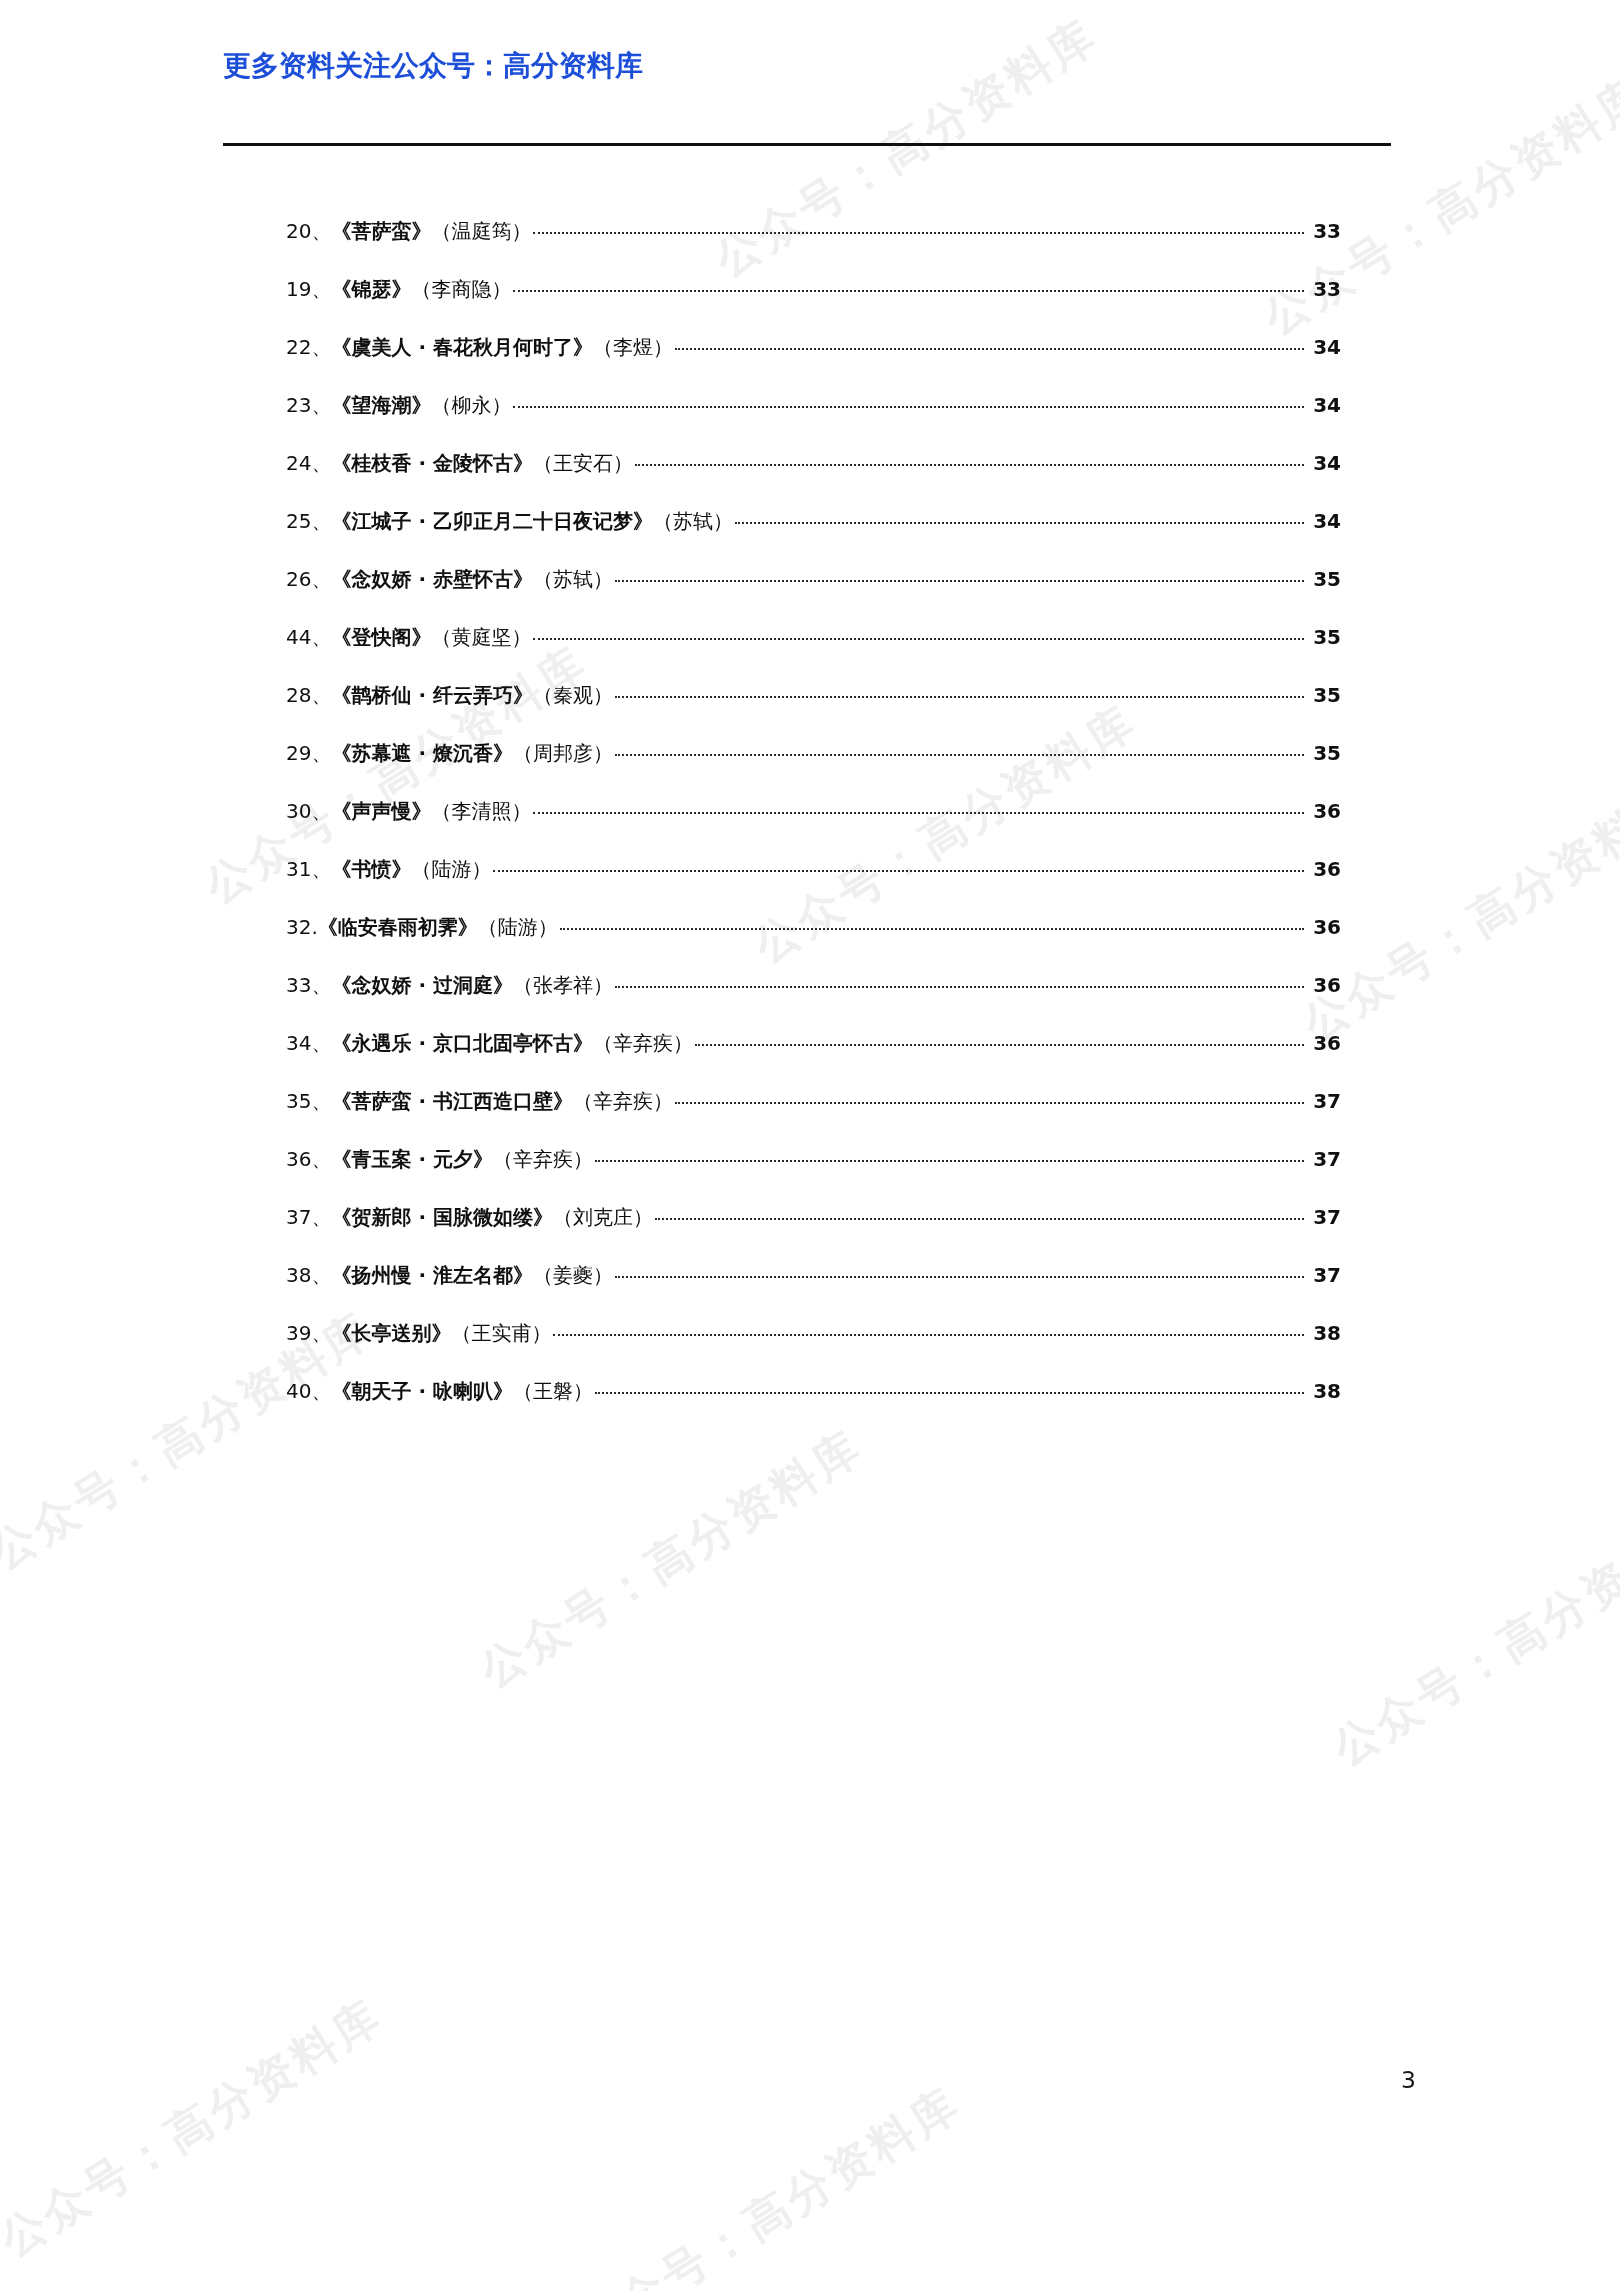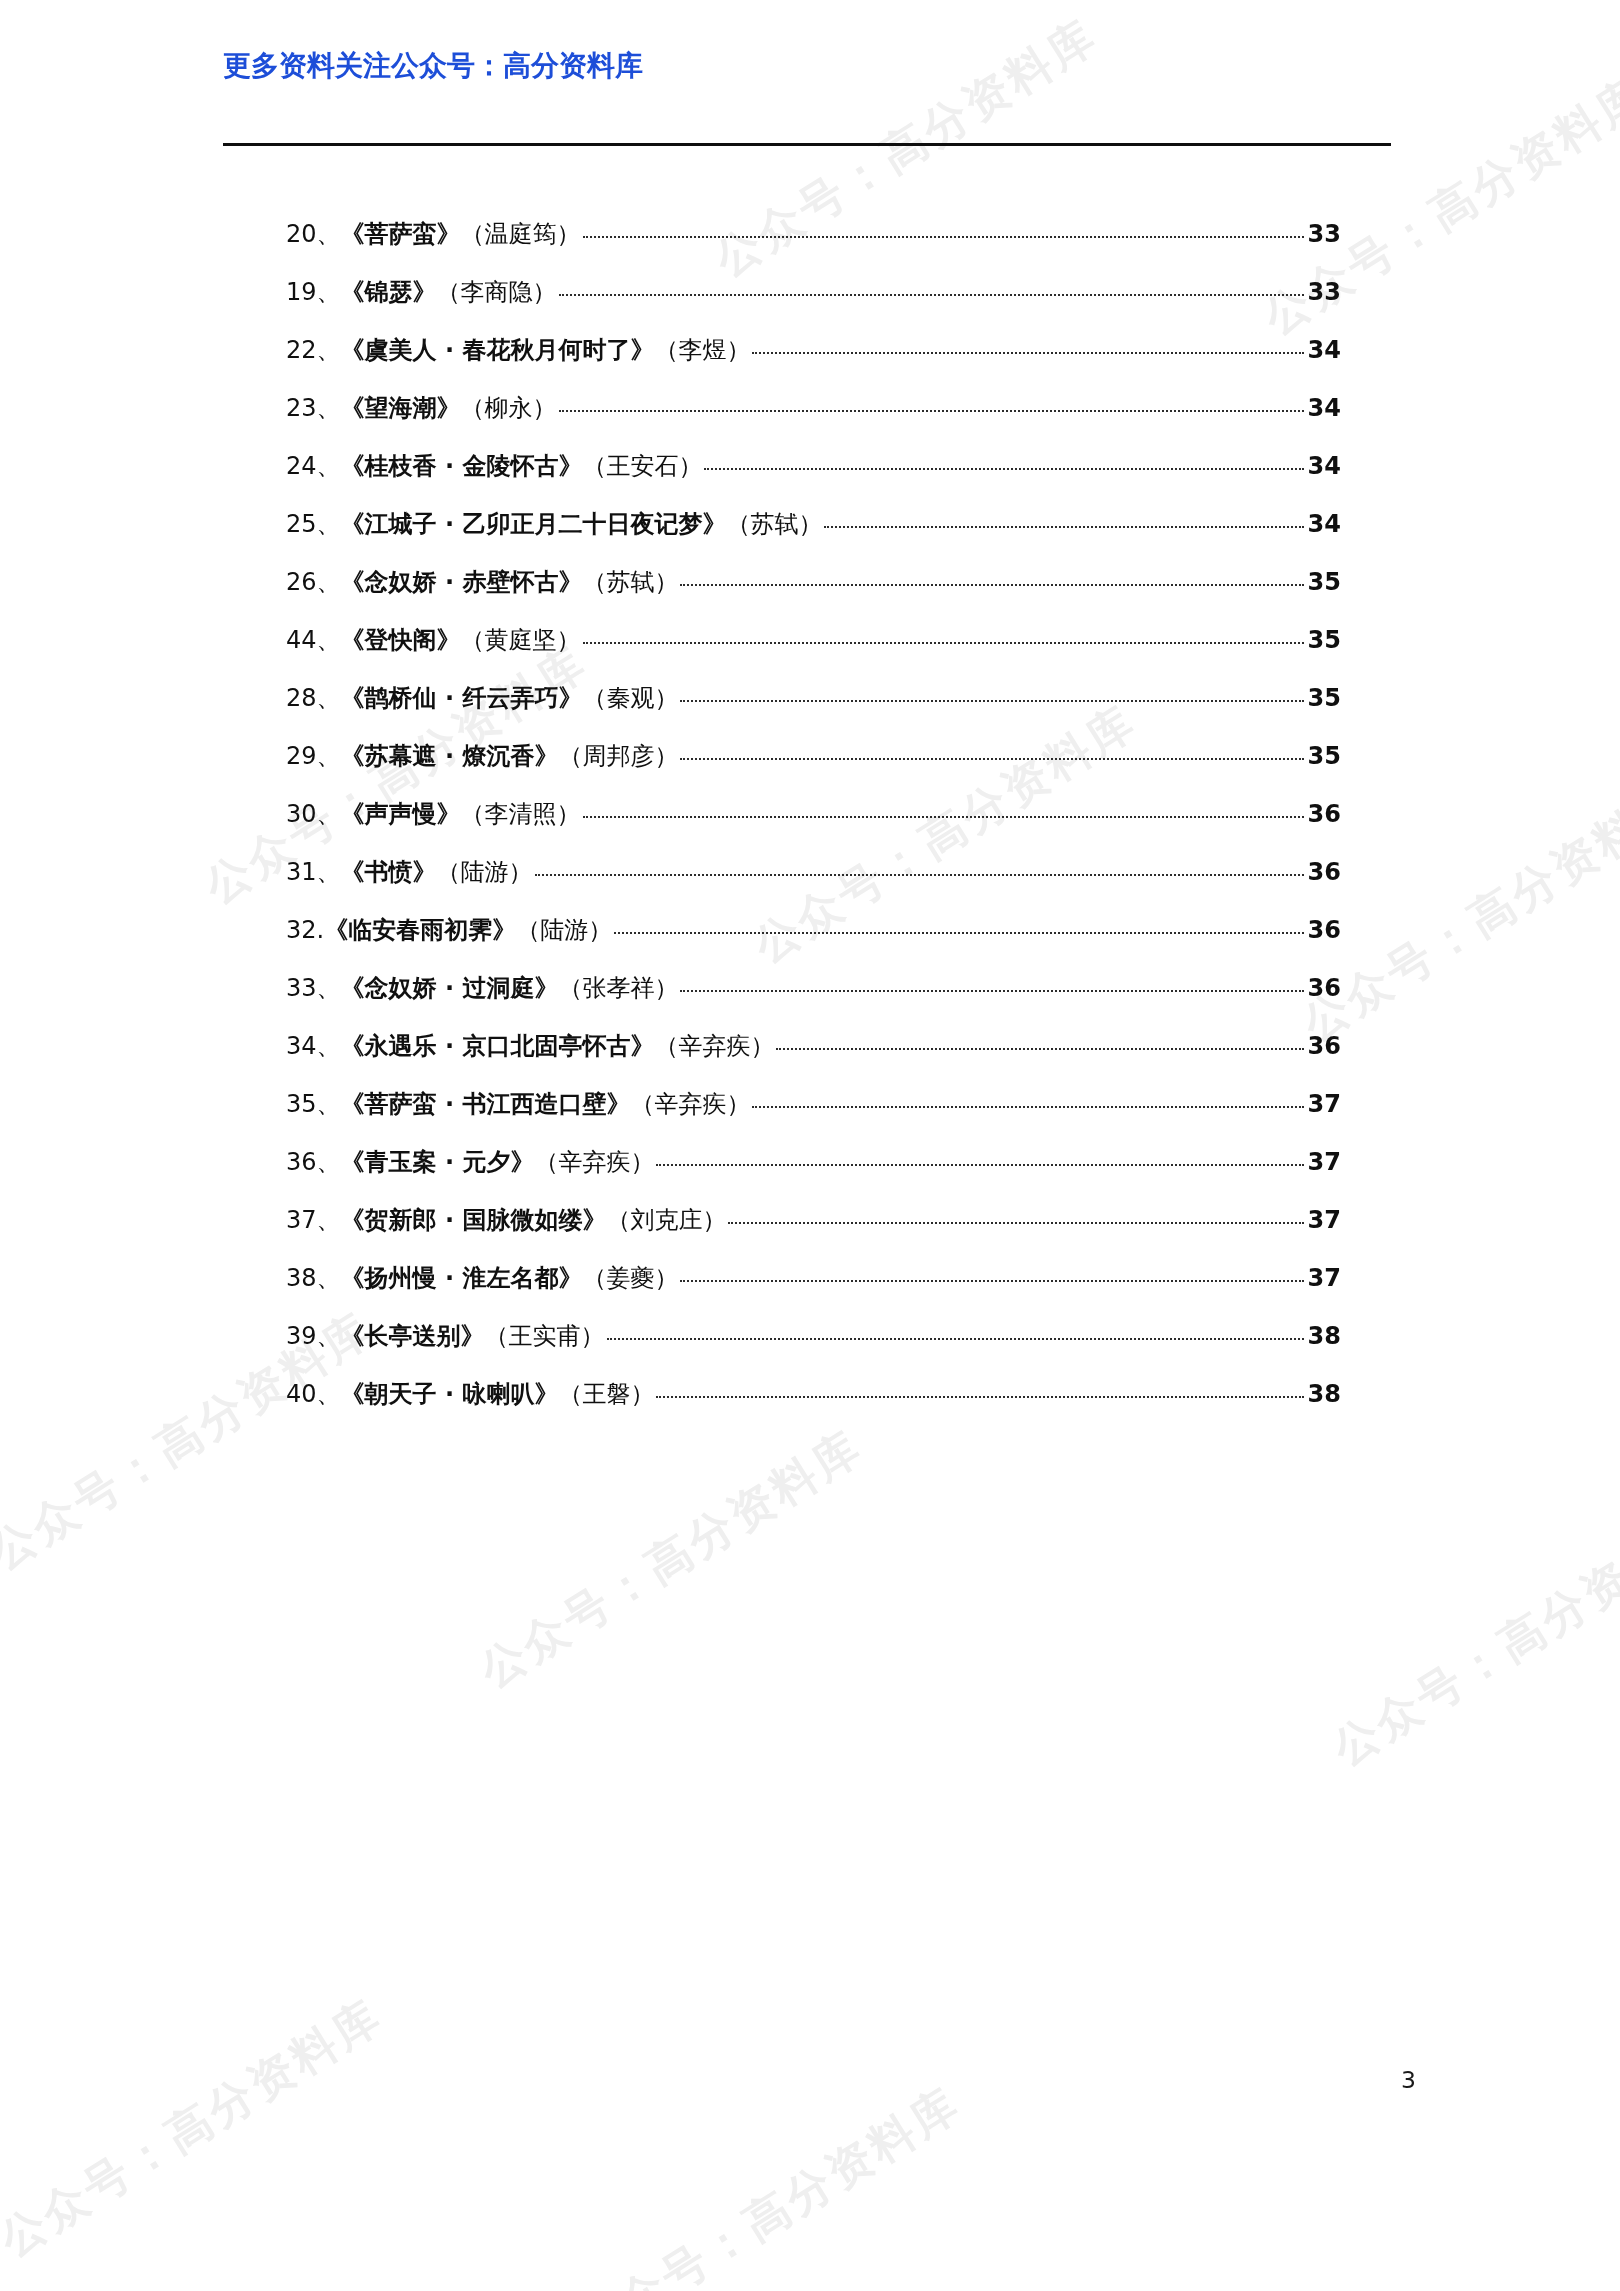--- a/index.html
+++ b/index.html
@@ -63,21 +63,21 @@
     position: absolute;
     top: 218px;
     left: 286px;
     width: 1055px;
     z-index: 2;
   }
   .toc-row {
     display: flex;
     align-items: baseline;
     height: 58px;
-    font-size: 24px;
+    font-size: 20px;
     color: #101010;
     white-space: nowrap;
   }
   .toc-num {
     flex: 0 0 auto;
     font-family: "DejaVu Sans", "Liberation Sans", sans-serif;
   }
   .toc-title {
     flex: 0 0 auto;
     font-family: "DejaVu Sans", "Liberation Sans", sans-serif;

